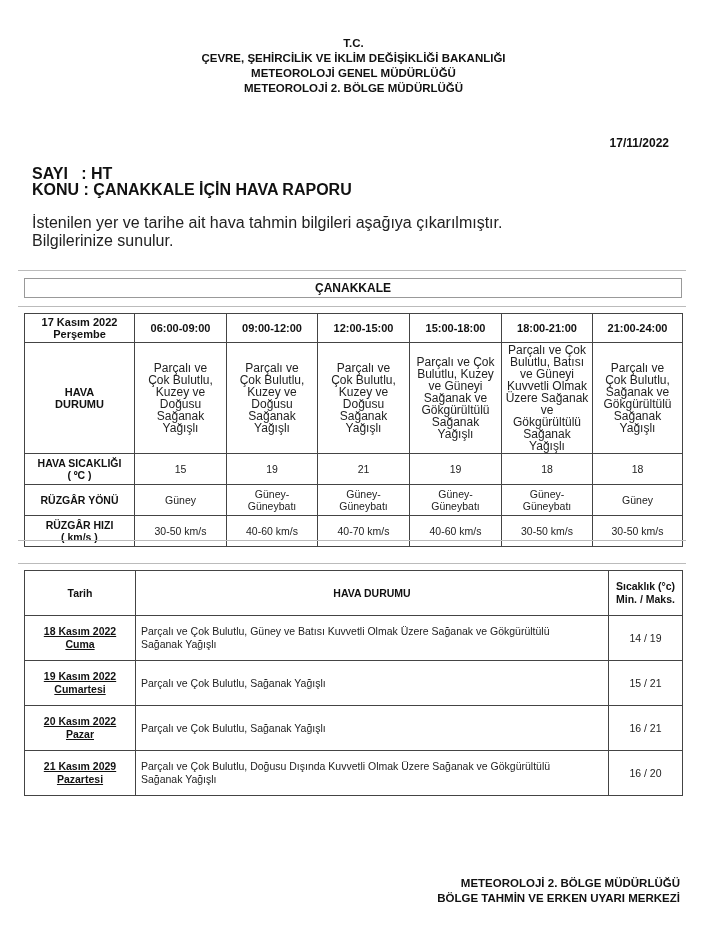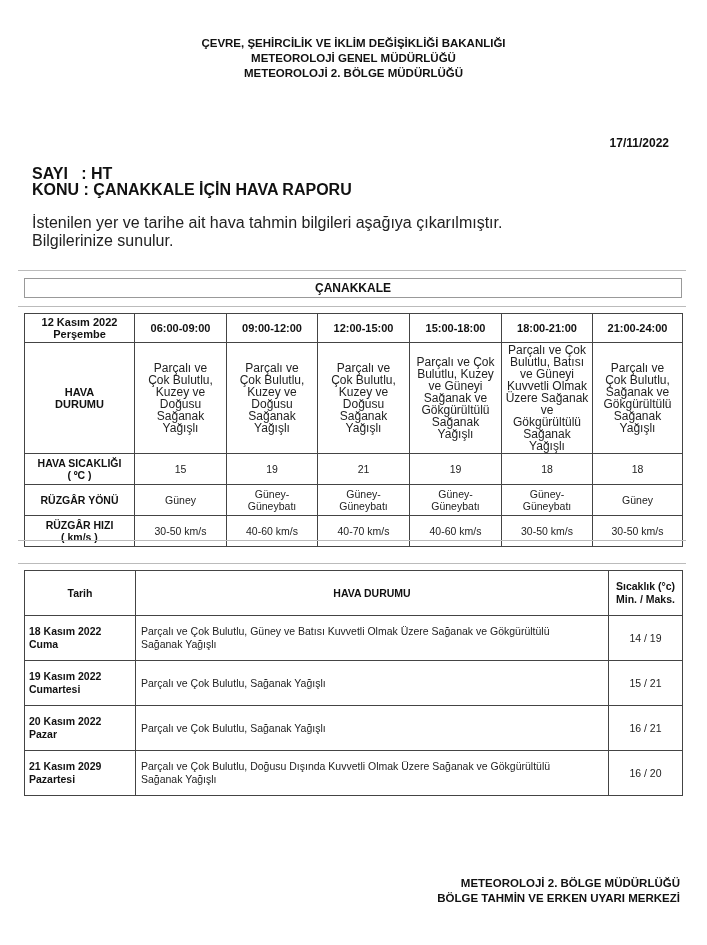--- a/index.html
+++ b/index.html
@@ -21,32 +21,33 @@
   table.fc td.lbl, table.fc td.hd { font-weight: bold; color: #111; }
   table.fc tr.r0 td { height: 26px; font-size: 11px; }
   table.fc tr.r1 td { height: 97px; font-size: 12px; line-height: 12px; }
   table.fc tr.r2 td { height: 28px; }
   table.fc tr.r3 td { height: 28px; }
   table.fc tr.r4 td { height: 28px; }
   table.fc tr.r1 td.lbl { font-size: 11px; }
 
   table.dl { position: absolute; left: 24px; top: 570px; width: 658px; border-collapse: collapse; table-layout: fixed; }
   table.dl td { border: 1px solid #444; font-size: 10.5px; line-height: 13px; padding: 2px 4px; vertical-align: middle; color: #222; }
-  table.dl td.dt { text-align: left; font-weight: bold; color: #111; }
+  table.dl td.dt { text-align: center; font-weight: bold; color: #111; text-decoration: underline; }
   table.dl td.tp { text-align: center; }
   table.dl td.desc { text-align: left; padding-left: 5px; }
   table.dl tr.head td { height: 40px; font-weight: bold; text-align: center; color: #111; }
   table.dl tr.row td { height: 40px; }
 
   .footer { position: absolute; right: 27px; top: 876px; text-align: right; font-weight: bold; font-size: 11.5px; line-height: 15px; }
 </style>
 </head>
 <body>
 
 <div class="hdr" style="top:36px">
+  <div>T.C.</div>
   <div>ÇEVRE, ŞEHİRCİLİK VE İKLİM DEĞİŞİKLİĞİ BAKANLIĞI</div>
   <div>METEOROLOJİ GENEL MÜDÜRLÜĞÜ</div>
   <div>METEOROLOJİ 2. BÖLGE MÜDÜRLÜĞÜ</div>
 </div>
 
 <div class="date">17/11/2022</div>
 
 <div class="meta">
   <div style="white-space:pre">SAYI   : HT</div>
   <div>KONU : ÇANAKKALE İÇİN HAVA RAPORU</div>
@@ -67,21 +68,21 @@
       <col style="width:92px">
       <col style="width:91px">
       <col style="width:92px">
       <col style="width:92px">
       <col style="width:91px">
       <col style="width:90px">
   </colgroup>
   <tbody>
       <tr class="r0">
     <td class="hd">
-      <div>12 Kasım 2022</div>
+      <div>17 Kasım 2022</div>
       <div>Perşembe</div>
     </td>
     <td class="hd">06:00-09:00</td>
     <td class="hd">09:00-12:00</td>
     <td class="hd">12:00-15:00</td>
     <td class="hd">15:00-18:00</td>
     <td class="hd">18:00-21:00</td>
     <td class="hd">21:00-24:00</td>
   </tr>
   <tr class="r1">

